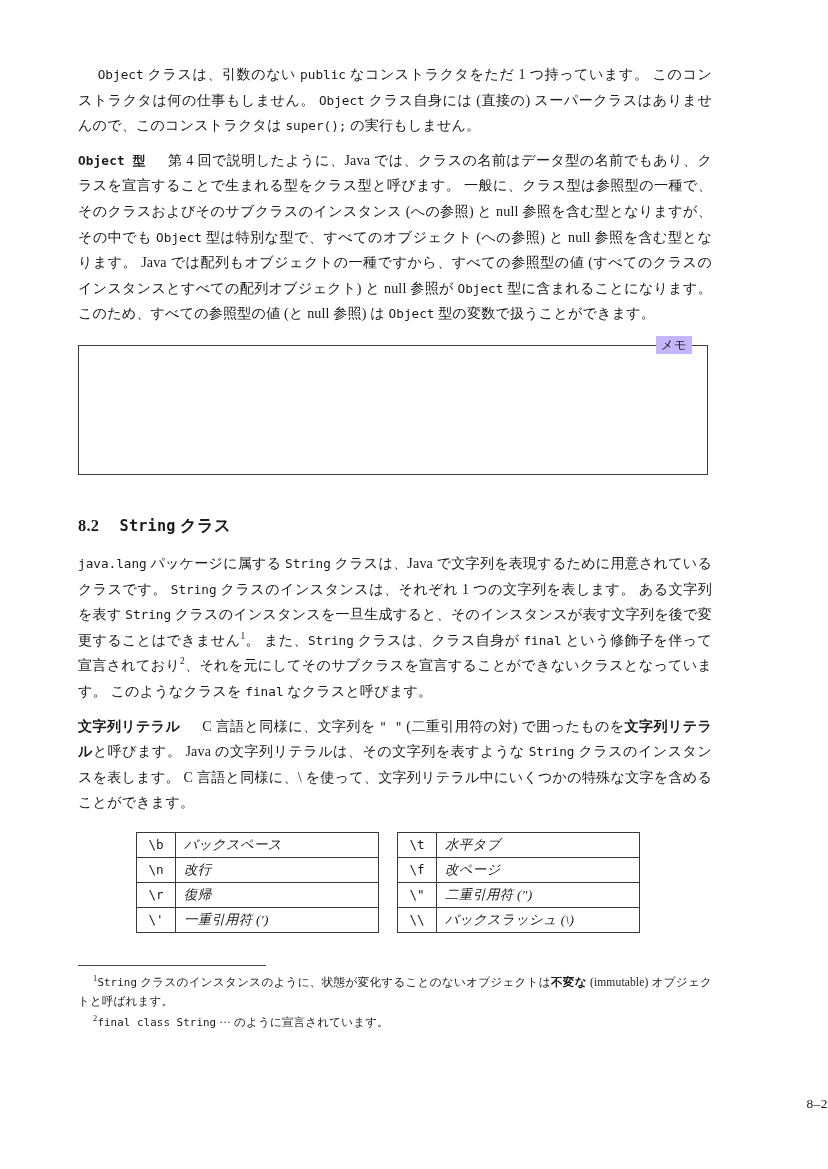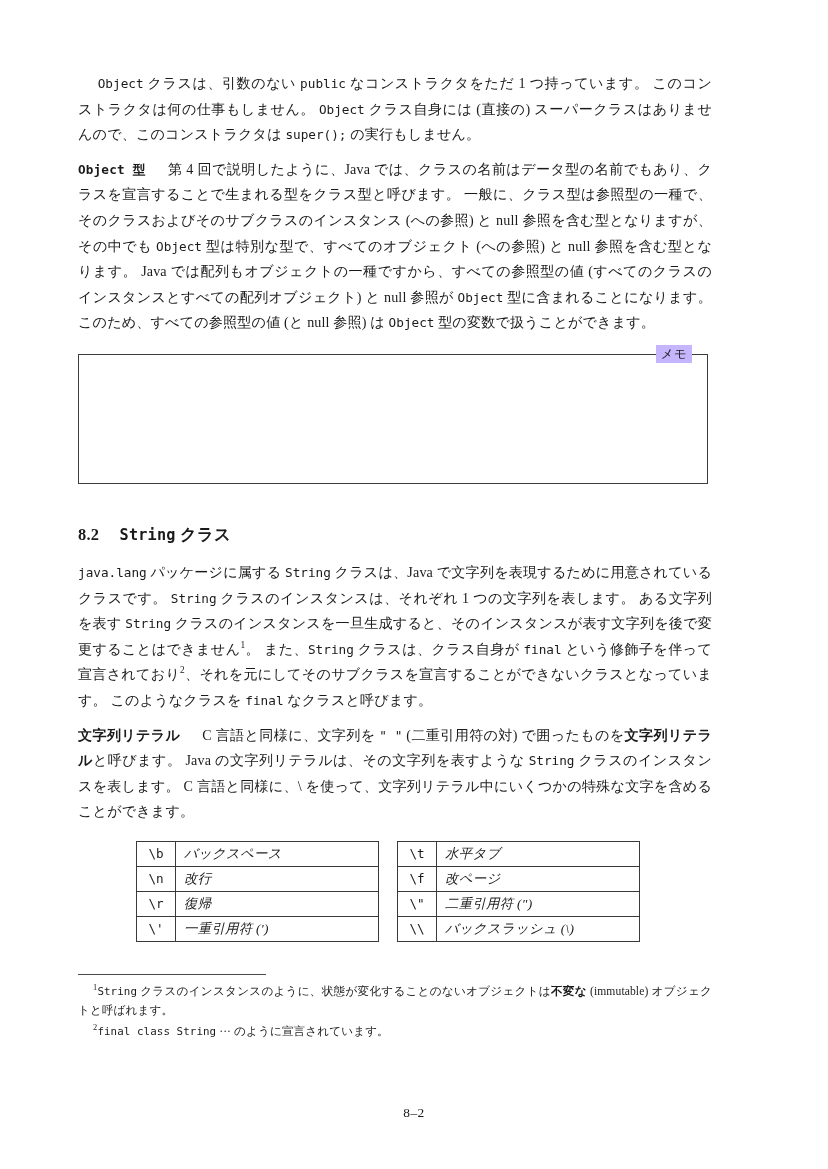--- a/index.html
+++ b/index.html
@@ -10,21 +10,21 @@
   body {
     width: 828px;
     height: 1169px;
     position: relative;
     font-family: "Liberation Serif", "DejaVu Serif", serif;
     color: #1a1a1a;
     overflow: hidden;
   }
   .page {
     position: absolute;
-    left: 0; top: 9px;
+    left: 0; top: 0;
     width: 828px;
     height: 1064px;
   }
   .content {
     position: absolute;
     left: 78px;
     top: 62px;
     width: 634px;
   }
 
@@ -162,21 +162,21 @@
     vertical-align: super;
     line-height: 0;
   }
 
   
   .page-num {
     position: absolute;
     left: 0;
     right: 0;
     top: 1096px;
-    text-align: center;
+    text-align: right;
     font-size: 13.4px;
     color: #1a1a1a;
     letter-spacing: 0.5px;
   }
 </style>
 </head>
 <body>
 
 <div class="page">
   <div class="content">

